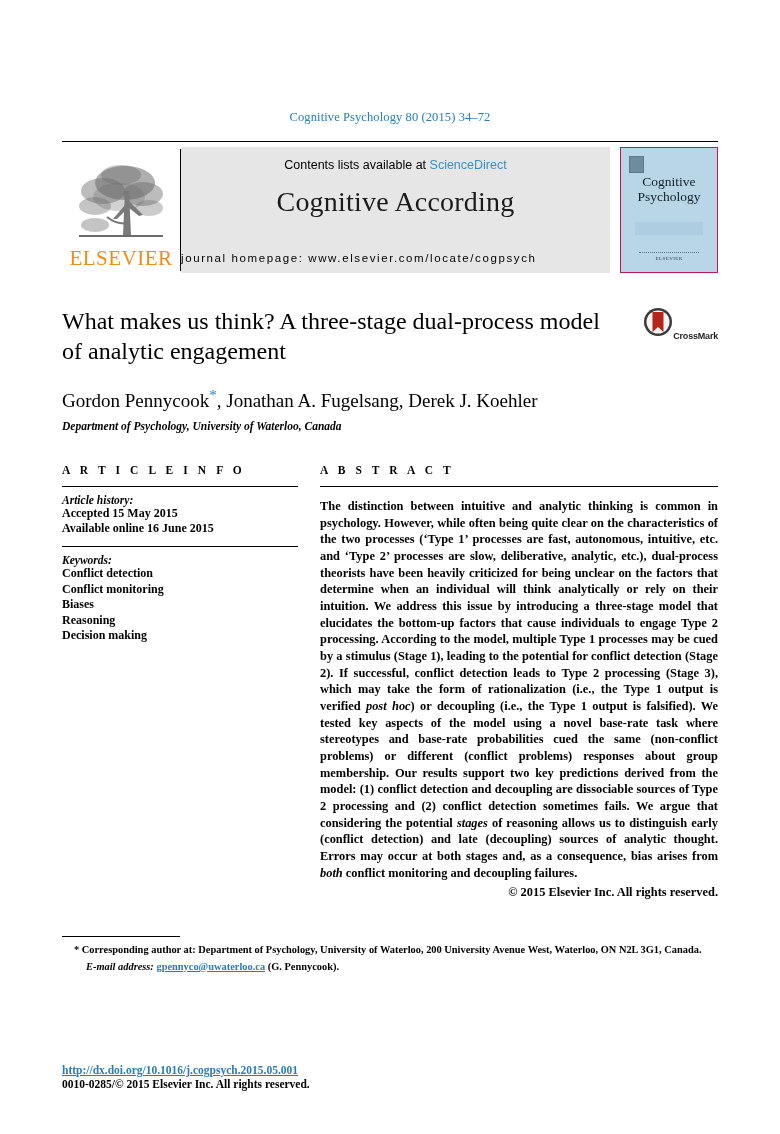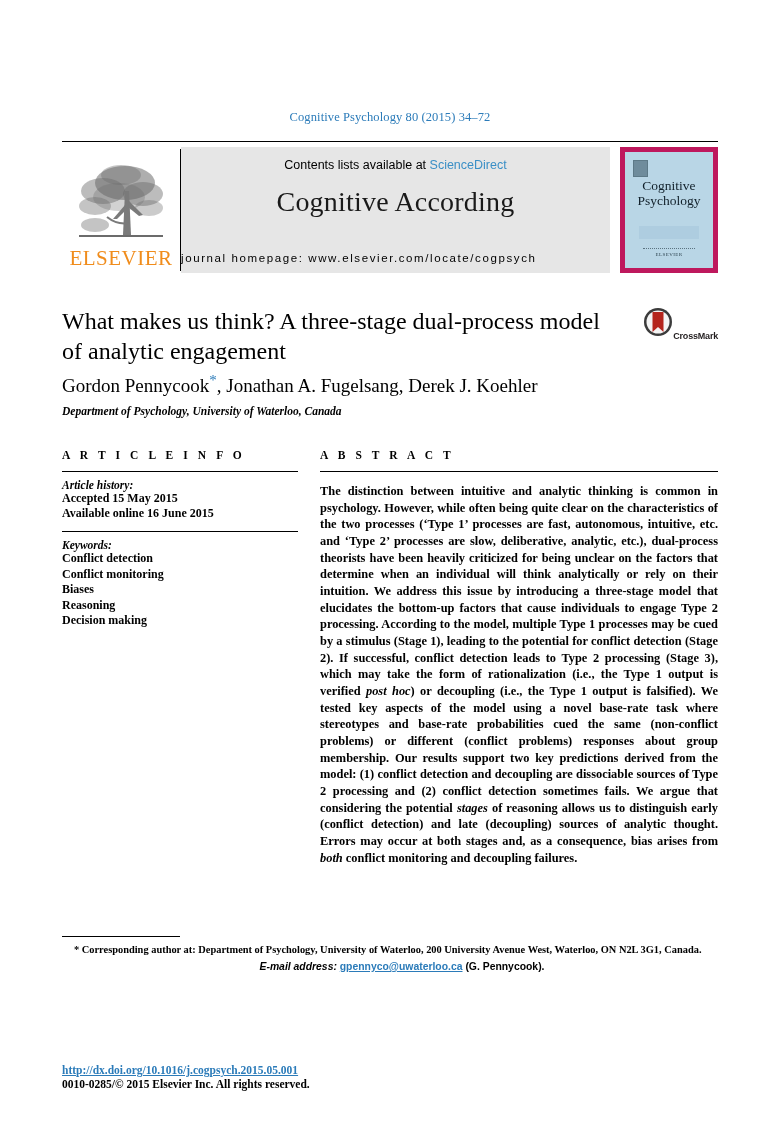--- a/index.html
+++ b/index.html
@@ -113,21 +113,21 @@
     letter-spacing: 1.6px;
     padding-bottom: 9px;
     margin-top: auto;
     color: #000;
   }
   .cover-thumb {
     flex: 0 0 98px;
     width: 98px;
     margin-left: 10px;
     background: #b9d6e6;
-    border: 5px solid #be185d;
+    border: 1px solid #be185d;
     box-sizing: border-box;
     position: relative;
     display: flex;
     flex-direction: column;
     align-items: center;
   }
   .cover-elsmark {
     position: absolute;
     top: 8px;
     left: 8px;
@@ -195,21 +195,21 @@
   .crossmark-label {
     font-family: "Liberation Sans", sans-serif;
     font-size: 9px;
     font-weight: bold;
     color: #231f20;
     letter-spacing: -0.2px;
   }
   .authors {
     font-family: "Liberation Serif", serif;
     font-size: 19px;
-    margin-top: 5px;
+    margin-top: 20px;
     color: #000;
   }
   .authors .star {
     color: #2b7bb9;
     font-size: 15px;
     vertical-align: super;
   }
   .affiliation {
     font-family: "Liberation Serif", serif;
     font-style: italic;
@@ -286,26 +286,25 @@
     margin-bottom: 6px;
   }
   .fn-line {
     font-family: "Liberation Serif", serif;
     font-weight: bold;
     font-size: 10.4px;
     line-height: 1.42;
     text-indent: 12px;
   }
   .fn-email {
-    font-family: Liberation Sans, sans-serif;
+    font-family: Liberation Serif, serif;
     font-size: 10.4px;
     font-weight: bold;
     margin-top: 3px;
     padding-left: 24px;
-    text-align: center;
   }
   .fn-email .lbl { font-style: italic; }
   .fn-email .addr { color: #2b7bb9; text-decoration: underline; }
 
   .doi-zone {
     position: absolute;
     left: 62px;
     top: 1064px;
   }
   .doi-link {
@@ -425,20 +424,21 @@
         <div class="info-line">Decision making</div>
       </div>
     </div>
 
     <div class="col-abstract">
       <div class="sec-head">A B S T R A C T</div>
       <div class="hrule-thick"></div>
 
       <div class="abstract-body"><span>The distinction between intuitive and analytic thinking is common in psychology. However, while often being quite clear on the characteristics of the two processes (‘Type 1’ processes are fast, autonomous, intuitive, etc. and ‘Type 2’ processes are slow, deliberative, analytic, etc.), dual-process theorists have been heavily criticized for being unclear on the factors that determine when an individual will think analytically or rely on their intuition. We address this issue by introducing a three-stage model that elucidates the bottom-up factors that cause individuals to engage Type 2 processing. According to the model, multiple Type 1 processes may be cued by a stimulus (Stage 1), leading to the potential for conflict detection (Stage 2). If successful, conflict detection leads to Type 2 processing (Stage 3), which may take the form of rationalization (i.e., the Type 1 output is verified </span><i>post hoc</i><span>) or decoupling (i.e., the Type 1 output is falsified). We tested key aspects of the model using a novel base-rate task where stereotypes and base-rate probabilities cued the same (non-conflict problems) or different (conflict problems) responses about group membership. Our results support two key predictions derived from the model: (1) conflict detection and decoupling are dissociable sources of Type 2 processing and (2) conflict detection sometimes fails. We argue that considering the potential </span><i>stages</i><span> of reasoning allows us to distinguish early (conflict detection) and late (decoupling) sources of analytic thought. Errors may occur at both stages and, as a consequence, bias arises from </span><i>both</i><span> conflict monitoring and decoupling failures.</span></div>
 
+      <div class="copyright">© 2015 Elsevier Inc. All rights reserved.</div>
     </div>
 
   </div>
 
   <div class="footnote-zone">
     <div class="fn-rule"></div>
     <div class="fn-line">
       <span>*</span>
       <span>Corresponding author at: Department of Psychology, University of Waterloo, 200 University Avenue West, Waterloo, ON N2L 3G1, Canada.</span>
     </div>

